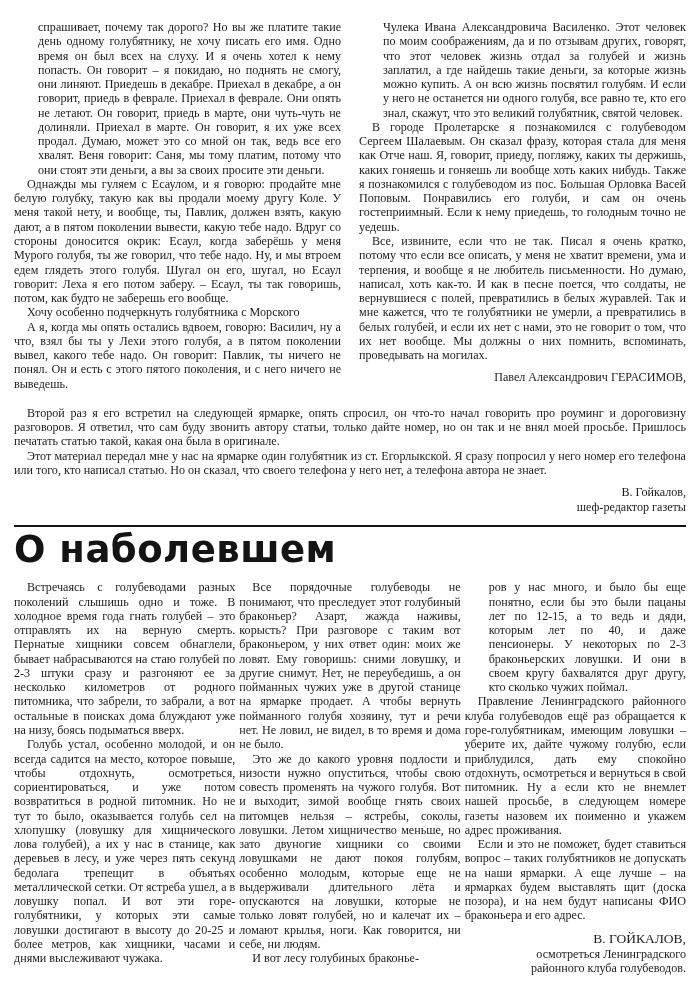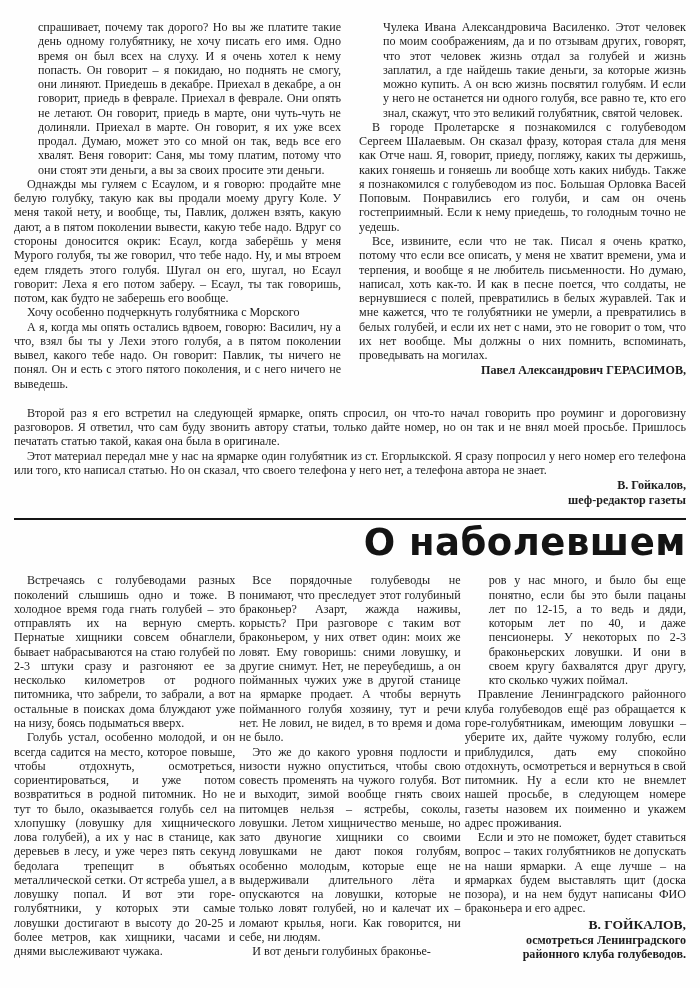--- a/index.html
+++ b/index.html
@@ -14,34 +14,34 @@
     font-family: "Liberation Serif", serif;
     color: #1d1d1d;
     font-size: 12.1px;
     line-height: 1.18;
   }
   .cols { display: flex; gap: 18px; }
   .cols .col { flex: 1 1 0; text-align: justify; hyphens: auto; -webkit-hyphens: auto; }
   .bottom-cols { gap: 4px; }
   p { margin: 0; text-indent: 13px; }
   p.first { text-indent: 0; margin-left: 24px; }
-  .sig { font-weight: 700; text-align: right; text-indent: 0; margin-top: 1px; }
+  .sig { font-weight: 400; text-align: right; text-indent: 0; margin-top: 8px; }
   .sig-line { display: block; }
   .note { margin-top: 15px; text-align: justify; hyphens: auto; -webkit-hyphens: auto; }
   .rule {
     border: none;
     border-top: 2.5px solid #151515;
     margin: 11px 0 2px 0;
   }
   .headline {
     font-family: "DejaVu Sans", sans-serif;
     font-weight: 700;
     font-size: 37px;
     line-height: 1.15;
-    text-align: right;
+    text-align: left;
     letter-spacing: 0.5px;
     color: #141414;
     margin: 1px 0 9px 0;
   }
   .bottom-sig-name { font-size: 13.5px; }
 </style>
 </head>
 <body>
 
 <div class="page">
@@ -77,21 +77,21 @@
   <h1 class="headline">О наболевшем</h1>
 
   <div class="cols bottom-cols">
     <div class="col">
       <p>Встречаясь с голубеводами разных поколений слышишь одно и тоже. В холодное время года гнать голубей – это отправлять их на верную смерть. Пернатые хищники совсем обнаглели, бывает набрасываются на стаю голубей по 2-3 штуки сразу и разгоняют ее за несколько километров от родного питомника, что забрели, то забрали, а вот остальные в поисках дома блуждают уже на низу, боясь подыматься вверх.</p>
       <p>Голубь устал, особенно молодой, и он всегда садится на место, которое повыше, чтобы отдохнуть, осмотреться, сориентироваться, и уже потом возвратиться в родной питомник. Но не тут то было, оказывается голубь сел на хлопушку (ловушку для хищнического лова голубей), а их у нас в станице, как деревьев в лесу, и уже через пять секунд бедолага трепещит в объятьях металлической сетки. От ястреба ушел, а в ловушку попал. И вот эти горе-голубятники, у которых эти самые ловушки достигают в высоту до 20-25 и более метров, как хищники, часами и днями выслеживают чужака.</p>
     </div>
     <div class="col">
       <p>Все порядочные голубеводы не понимают, что преследует этот голубиный браконьер? Азарт, жажда наживы, корысть? При разговоре с таким вот браконьером, у них ответ один: моих же ловят. Ему говоришь: сними ловушку, и другие снимут. Нет, не переубедишь, а он пойманных чужих уже в другой станице на ярмарке продает. А чтобы вернуть пойманного голубя хозяину, тут и речи нет. Не ловил, не видел, в то время и дома не было.</p>
       <p>Это же до какого уровня подлости и низости нужно опуститься, чтобы свою совесть променять на чужого голубя. Вот и выходит, зимой вообще гнять своих питомцев нельзя – ястребы, соколы, ловушки. Летом хищничество меньше, но зато двуногие хищники со своими ловушками не дают покоя голубям, особенно молодым, которые еще не выдерживали длительного лёта и опускаются на ловушки, которые не только ловят голубей, но и калечат их – ломают крылья, ноги. Как говорится, ни себе, ни людям.</p>
-      <p>И вот деньги голубиных браконье-</p>
+      <p>И вот лесу голубиных браконье-</p>
     </div>
     <div class="col">
       <p class="first">ров у нас много, и было бы еще понятно, если бы это были пацаны лет по 12-15, а то ведь и дяди, которым лет по 40, и даже пенсионеры. У некоторых по 2-3 браконьерских ловушки. И они в своем кругу бахвалятся друг другу, кто сколько чужих поймал.</p>
       <p>Правление Ленинградского районного клуба голубеводов ещё раз обращается к горе-голубятникам, имеющим ловушки – уберите их, дайте чужому голубю, если приблудился, дать ему спокойно отдохнуть, осмотреться и вернуться в свой питомник. Ну а если кто не внемлет нашей просьбе, в следующем номере газеты назовем их поименно и укажем адрес проживания.</p>
       <p>Если и это не поможет, будет ставиться вопрос – таких голубятников не допускать на наши ярмарки. А еще лучше – на ярмарках будем выставлять щит (доска позора), и на нем будут написаны ФИО браконьера и его адрес.</p>
       <div class="sig">
         <span class="sig-line bottom-sig-name">В. ГОЙКАЛОВ,</span>
         <span class="sig-line">осмотреться Ленинградского</span>
         <span class="sig-line">районного клуба голубеводов.</span>
       </div>

